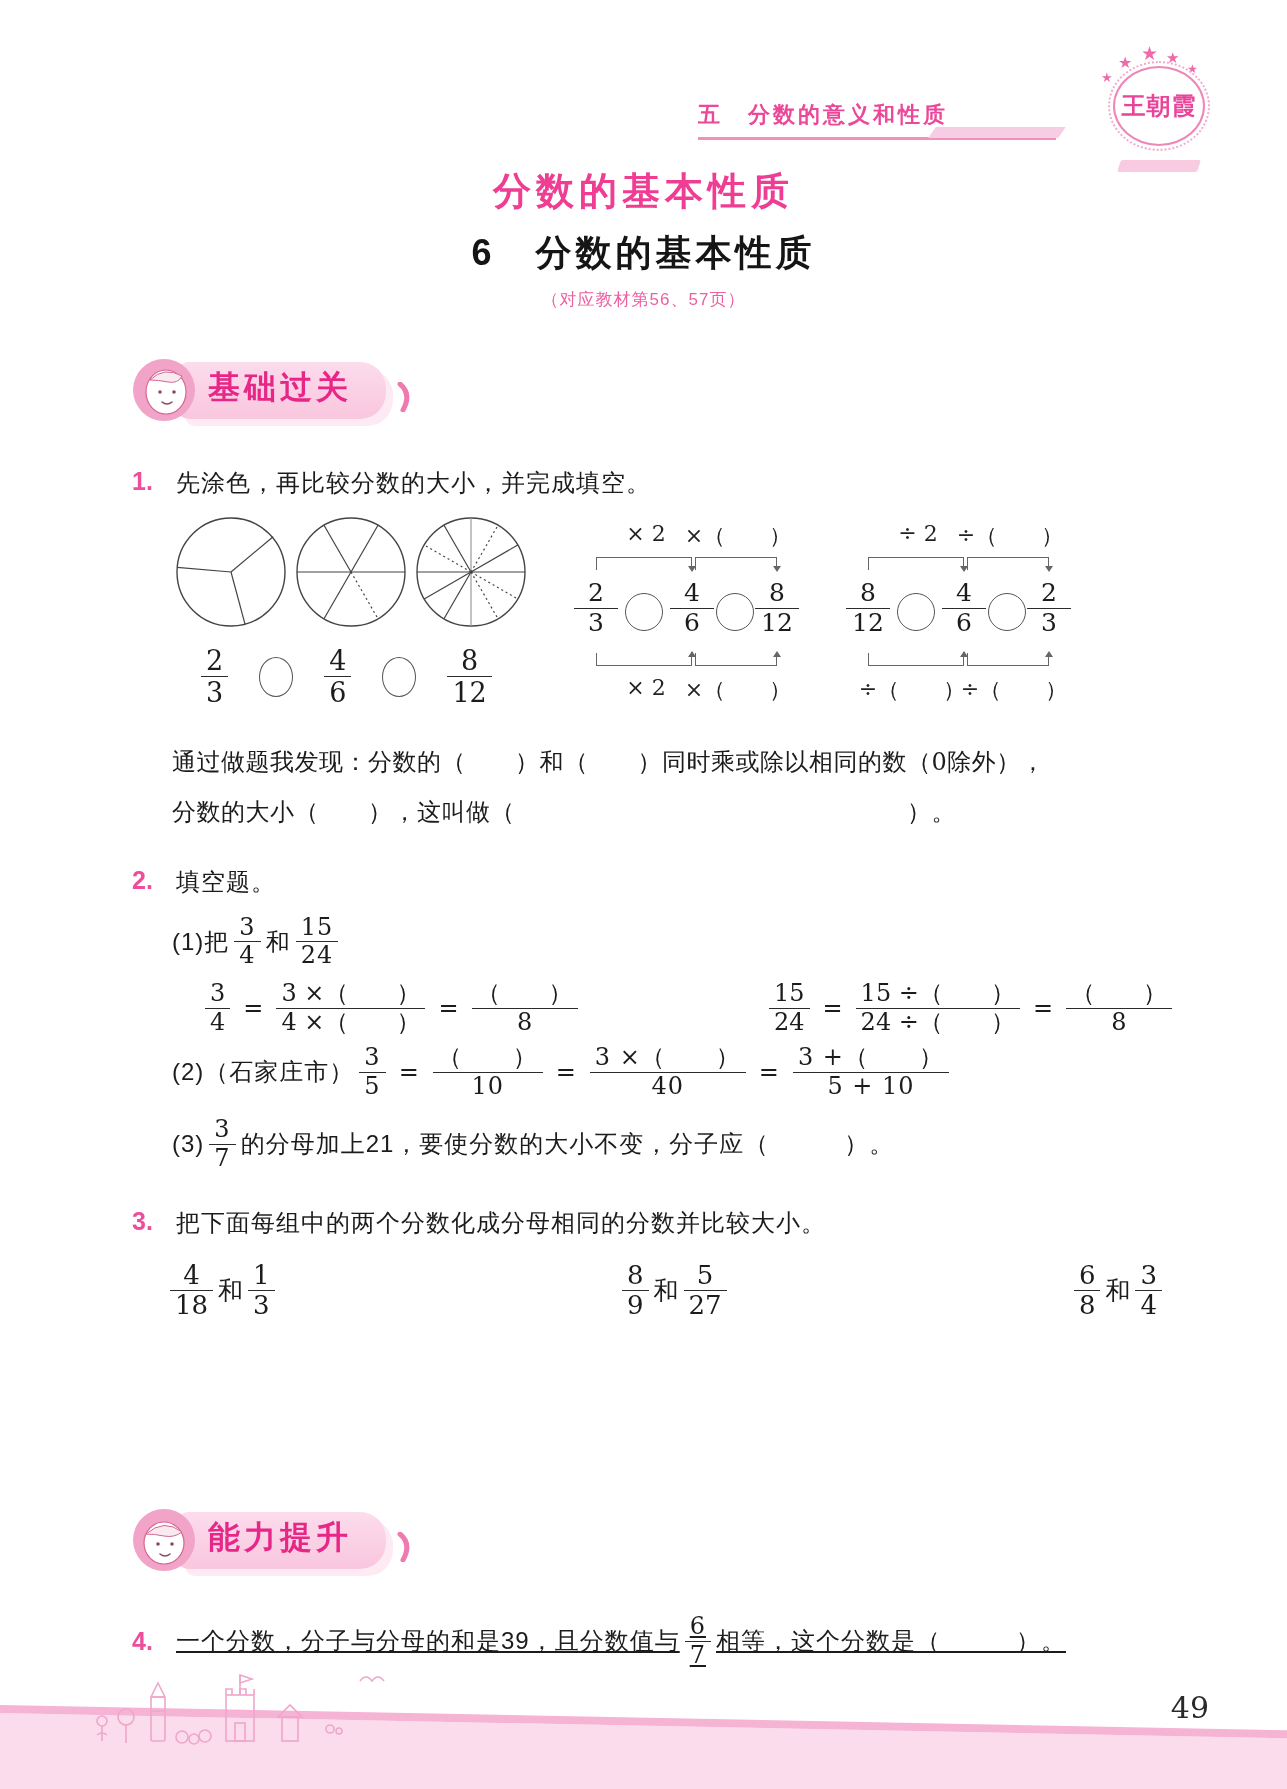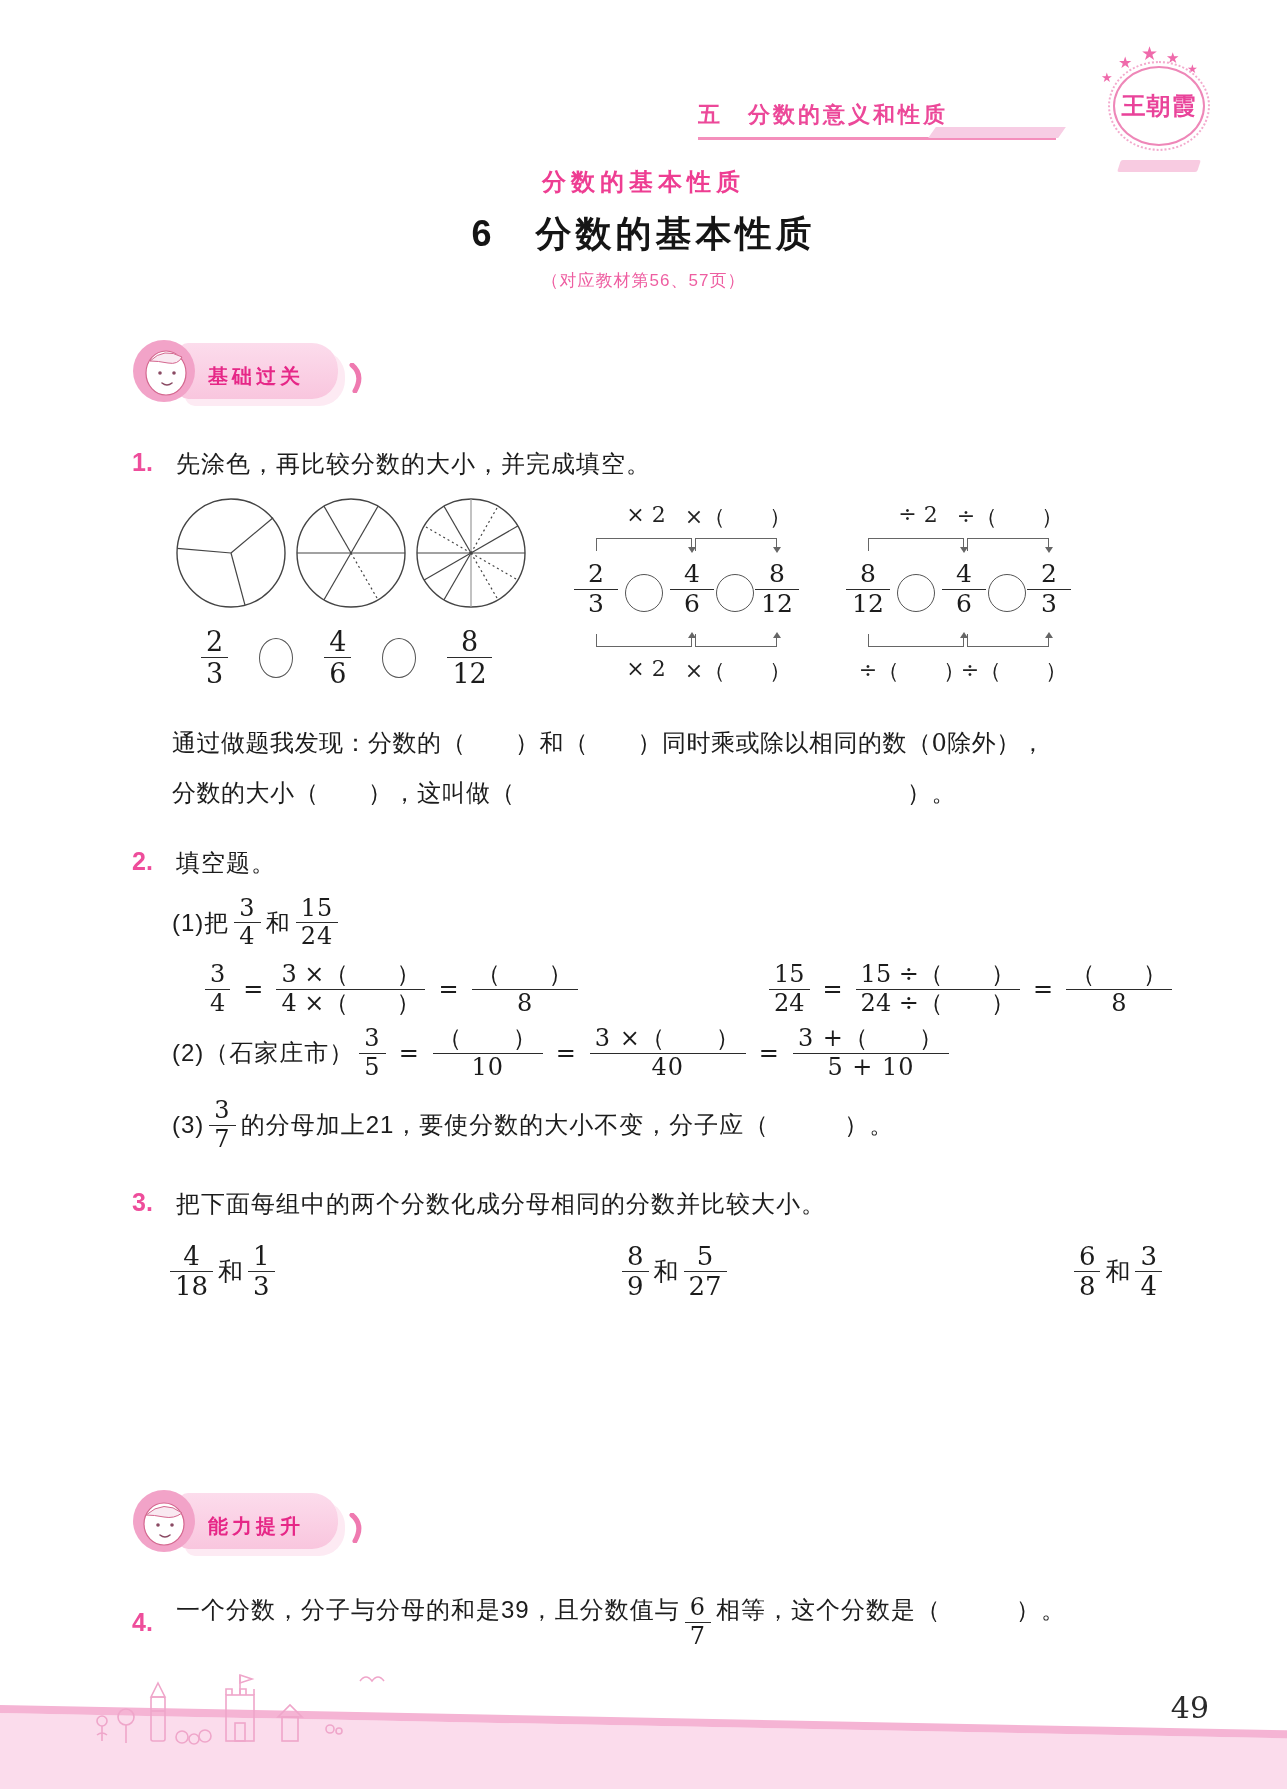--- a/index.html
+++ b/index.html
@@ -13,29 +13,29 @@
   .unit-underline { margin-top:7px; width:358px; height:3px; background:#f48fbc; position:relative; }
   .unit-swash { position:absolute; right:-6px; bottom:2px; width:130px; height:11px; background:#f7cde4; transform:skewX(-35deg); }
   .logo { position:absolute; top:40px; right:68px; width:120px; height:130px; }
   .logo-star { position:absolute; color:#ef6aab; }
   .logo-circle { position:absolute; left:14px; top:26px; width:92px; height:80px; border:2px solid #ee87b8; border-radius:50%;
                  display:flex; align-items:center; justify-content:center; outline:2px dotted #f3aacd; outline-offset:3px; }
   .logo-brand { font-size:24px; font-weight:bold; color:#e9439a; letter-spacing:1px; writing-mode:horizontal-tb; }
   .logo-ribbon { position:absolute; left:20px; bottom:-2px; width:80px; height:12px; background:#f8cbe1; transform:skewX(-18deg); border-radius:2px; }
 
   
-  .topic { margin:166px auto 0; text-align:center; font-size:24px; font-weight:bold; color:#ee3d92; letter-spacing:5px; }
+  .topic { margin:166px auto 0; text-align:center; font-size:38px; font-weight:bold; color:#ee3d92; letter-spacing:5px; }
   .lesson { margin:12px auto 0; text-align:center; font-size:36px; font-weight:bold; color:#151515; letter-spacing:4px; }
   .ref { margin:10px auto 0; text-align:center; font-size:17px; color:#ee5ea1; letter-spacing:1px; }
 
   
   .sec-badge { display:flex; align-items:center; margin:46px 0 0 132px; height:66px; }
   .sec-icon { width:64px; height:64px; z-index:2; flex:0 0 auto; }
-  .sec-label { margin-left:-18px; background:linear-gradient(#fcdcec,#f9c6de); color:#e62787; font-size:20px; font-weight:bold;
-               letter-spacing:4px; padding:20px 34px 9px 30px; border-radius:10px 26px 26px 10px; box-shadow:7px 7px 0 #fdeaf3; }
+  .sec-label { margin-left:-18px; background:linear-gradient(#fcdcec,#f9c6de); color:#e62787; font-size:32px; font-weight:bold;
+               letter-spacing:4px; padding:4px 34px 9px 30px; border-radius:10px 26px 26px 10px; box-shadow:7px 7px 0 #fdeaf3; }
   .sec-tail { margin-left:10px; margin-top:18px; }
 
   
   .q-line { display:flex; margin-left:132px; margin-right:90px; }
   .q-num { width:44px; flex:0 0 auto; font-size:25px; font-weight:bold; color:#ee4d9b; }
   .q-text { font-size:24px; letter-spacing:1px; }
 
   
   .frac { display:inline-flex; flex-direction:column; vertical-align:middle; text-align:center;
           font-family:"DejaVu Serif","Liberation Serif",serif; line-height:1.15; margin:0 5px; }
@@ -388,21 +388,21 @@
     <span class="sec-label">能力提升</span>
     <span class="sec-tail">
       <svg width="18" height="30" viewBox="0 0 18 30">
           <path d="M4 2 q12 10 3 26" fill="none" stroke="#ef7ab0" stroke-width="5" stroke-linecap="round"></path>
         </svg>
     </span>
   </div>
 
   <div class="q-line" style="margin-top:40px;align-items:center;">
     <span class="q-num">4.</span>
-    <span class="q-text" style="display:inline-flex;flex-wrap:wrap;">
+    <span class="q-text" style="display:inline-flex;align-items:center;flex-wrap:wrap;text-decoration:underline;">
       <span>一个分数，分子与分母的和是39，且分数值与</span>
       <span class="frac">
           <span class="fn">6</span>
           <span class="fd">7</span>
         </span>
       <span>相等，这个分数是（　　　）。</span>
     </span>
   </div>
 
   <div class="footer">

